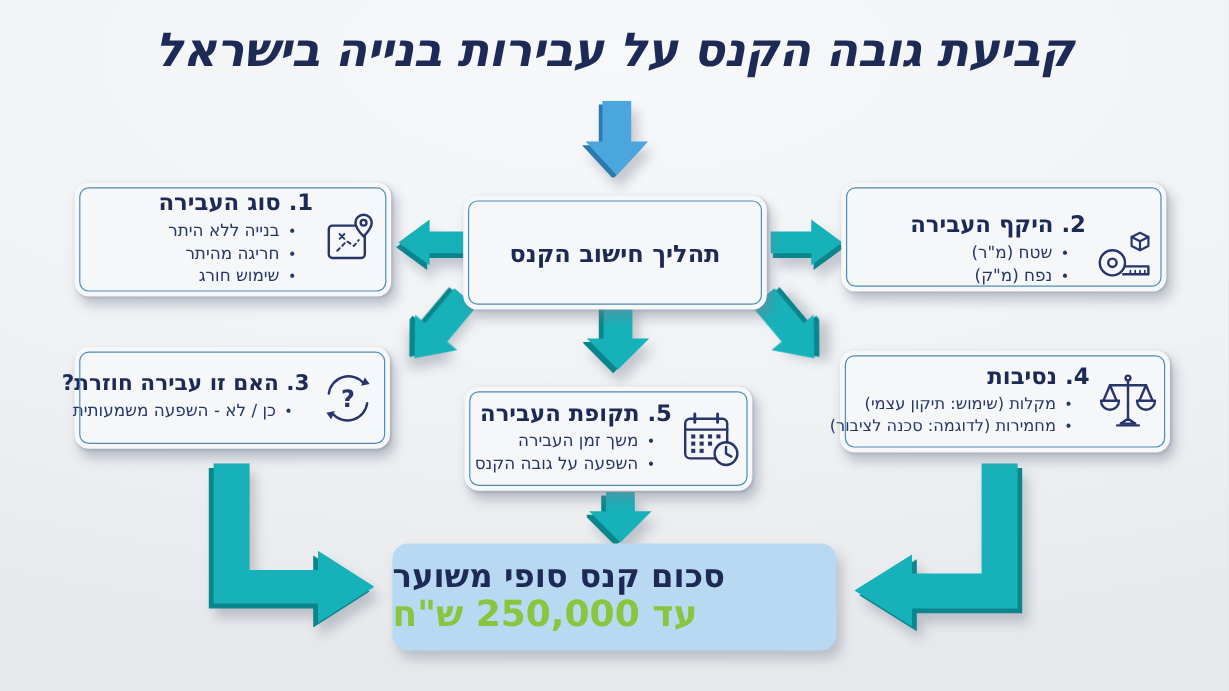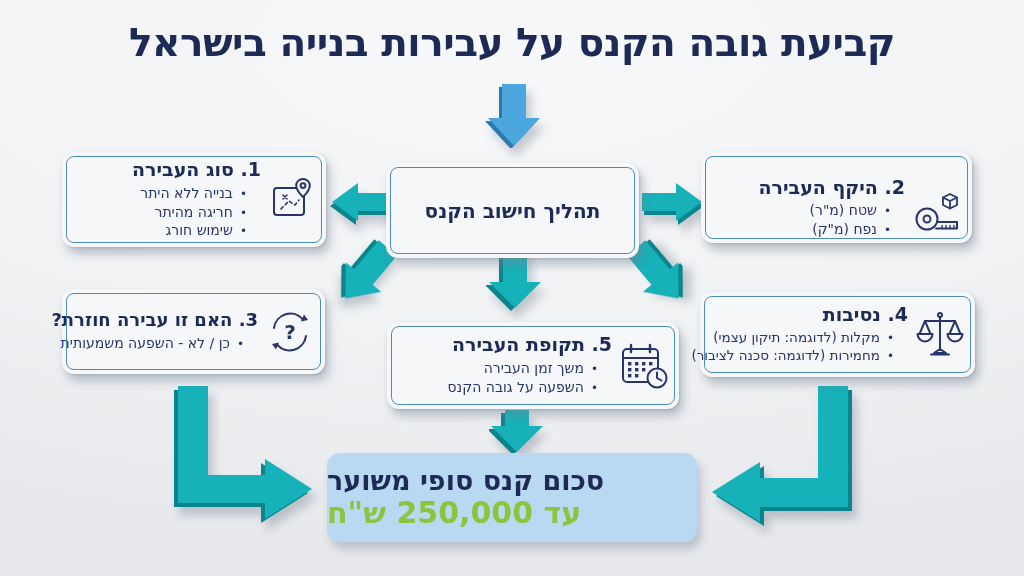--- a/index.html
+++ b/index.html
@@ -4,40 +4,40 @@
 <style>
   html,body{margin:0;padding:0;background:#dfe1e4;}
   .stage{
     position:relative;width:1024px;height:576px;overflow:hidden;direction:rtl;
     font-family:"DejaVu Sans",sans-serif;
     background:
       radial-gradient(120% 90% at 50% 8%, #f7f8fa 0%, #f0f2f4 55%, #e6e8eb 100%);
   }
   .title{
     position:absolute;top:20px;right:0;left:0;margin:0;text-align:center;
-    font-size:39px;font-weight:800;color:#1d2a56;letter-spacing:-0.5px;
+    font-size:39px;font-weight:800;color:#1d2a56;letter-spacing:-0.5px;font-style:italic;
   }
   
   .card{
     position:absolute;background:#f6f7f8;border-radius:12px;
     box-shadow:4px 7px 10px rgba(120,130,148,.45),1px 1px 2px rgba(120,130,148,.3);
     display:flex;align-items:center;padding:4px 10px;box-sizing:border-box;
   }
   .inner-line{position:absolute;inset:4px;border:1.5px solid #4d8cb8;border-radius:8px;pointer-events:none;}
   .card .icon{flex:0 0 auto;margin-left:7px;display:flex;align-items:center;}
   .card .txt{flex:1;min-width:0;}
   .card-title{font-weight:bold;font-size:19px;color:#1d2a56;white-space:nowrap;line-height:1.15;}
   .card ul{margin:3px 14px 0 0;padding:0;list-style:none;}
   .card li{font-size:14px;color:#26366a;line-height:1.32;white-space:nowrap;}
   .card li::before{content:"•";margin-left:7px;font-size:12px;color:#26366a;}
   .box1{left:62px;top:152px;width:264px;height:95px;}
   .box2{left:701px;top:152px;width:271px;height:91px;align-items:flex-end;}
   .box3{left:62px;top:289px;width:263px;height:85px;}
   .box4{left:700px;top:292px;width:275px;height:85px;}
-  .box5{left:387px;top:322px;width:292px;height:87px;}
+  .box5{left:387px;top:322px;width:240px;height:87px;}
   .center-box{left:386px;top:163px;width:253px;height:95px;justify-content:center;}
   .center-text{font-size:20px;font-weight:bold;color:#1d2a56;white-space:nowrap;}
   .result-box{
     position:absolute;left:327px;top:453px;width:370px;height:89px;border-radius:13px;
     background:#b9d9f2;box-shadow:4px 7px 10px rgba(120,130,148,.4);
     display:flex;flex-direction:column;align-items:flex-end;justify-content:center;line-height:1.15;
   }
   .result-line1{font-size:27px;font-weight:bold;color:#1d2a56;}
   .result-line2{font-size:30px;font-weight:bold;color:#8bc53f;}
   
@@ -181,21 +181,21 @@
         <path d="M40,11 L34.5,24 M40,11 L45.5,24"></path>
         <path d="M32.5,24 a7.5,7.5 0 0 0 15,0 Z"></path>
         <path d="M25,39 l-6,4 h12 Z"></path>
         <path d="M16,44.5 H34"></path>
       </g>
         </svg>
     </div>
     <div class="txt">
       <div class="card-title">4. נסיבות</div>
       <ul style="font-size:0">
-        <li style="font-size:13.5px">מקלות (לדוגמה: תיקון עצמי)</li>
+        <li style="font-size:13.5px">מקלות (שימוש: תיקון עצמי)</li>
         <li style="font-size:13.5px">מחמירות (לדוגמה: סכנה לציבור)</li>
       </ul>
     </div>
   </div>
 
   <div class="card box5">
     <div class="inner-line"></div>
     <div class="icon">
       <svg width="50" height="50" viewBox="0 0 50 50">
           <g class="ic">

